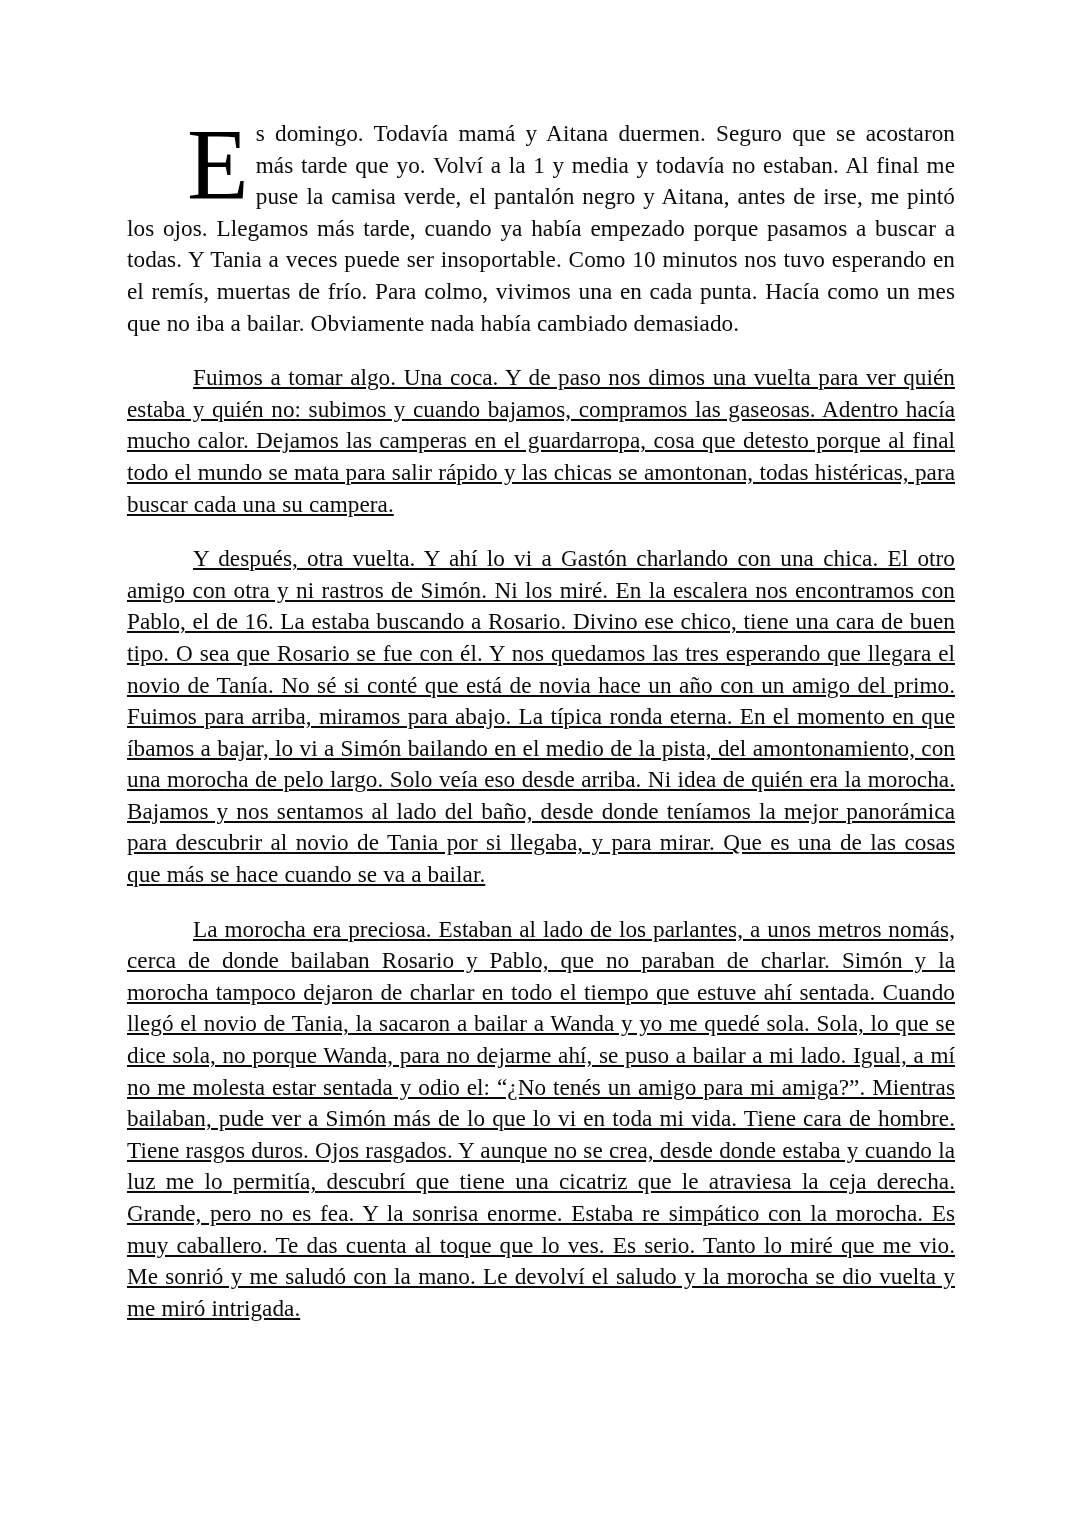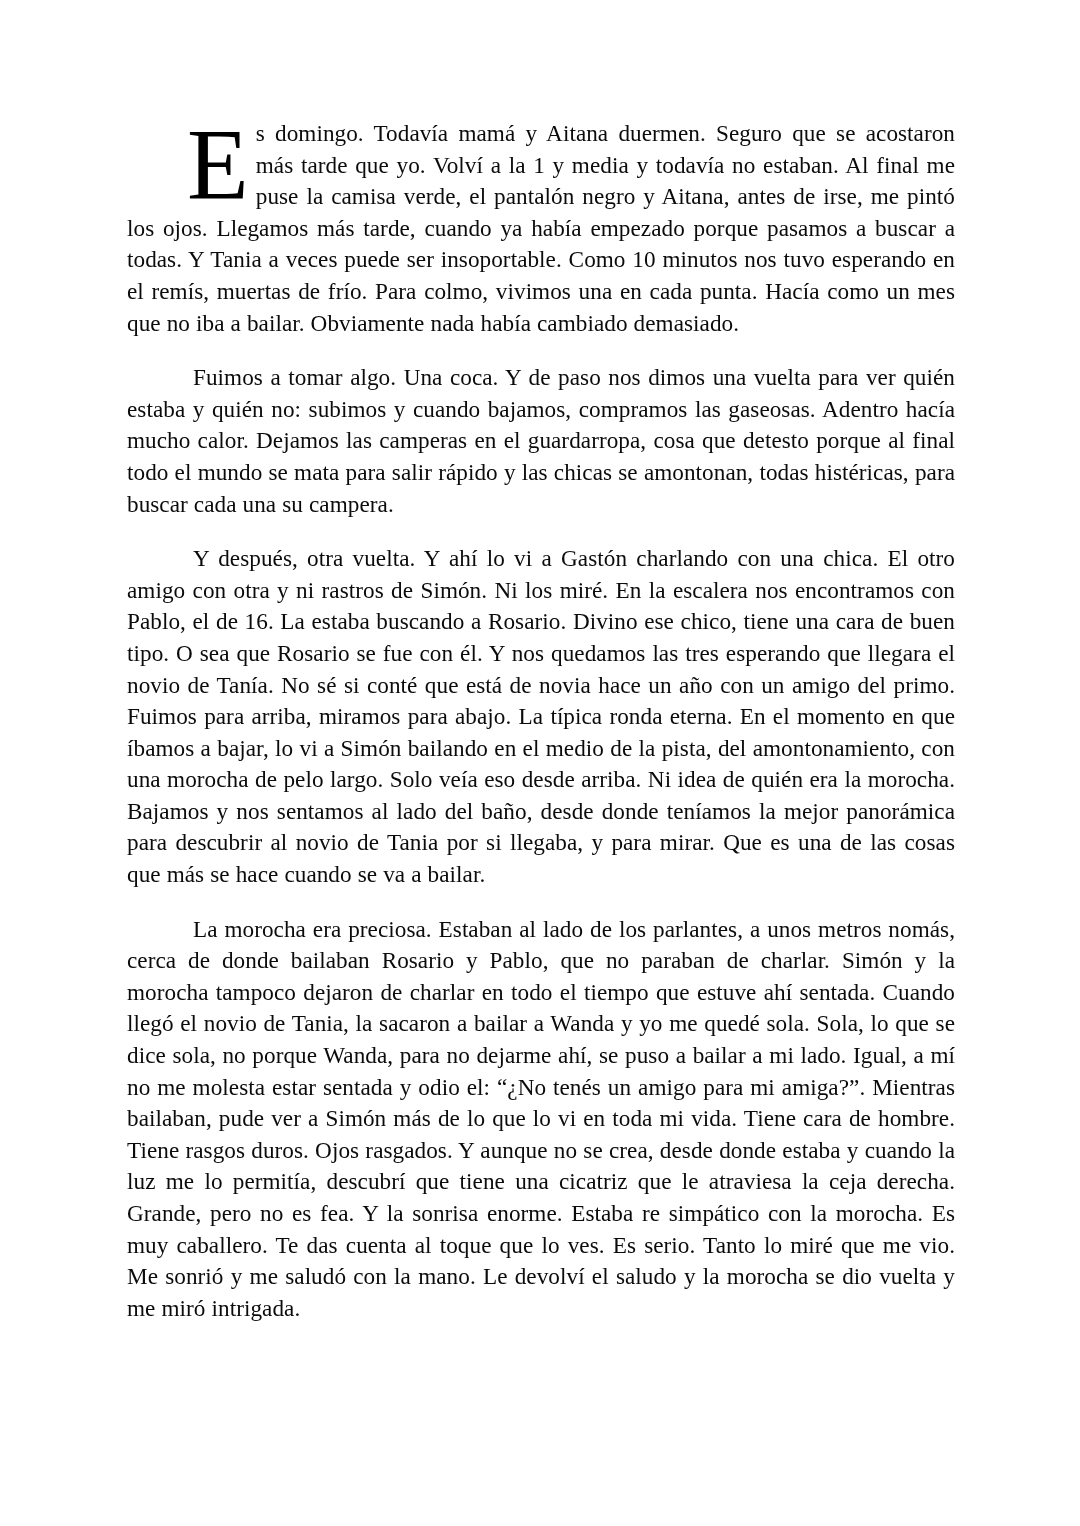--- a/index.html
+++ b/index.html
@@ -40,20 +40,21 @@
     letter-spacing: 0.05px;
     word-spacing: 0.2px;
   }
 
   .para + .para {
     margin-top: 23px;
   }
 
   .para.indent {
     text-indent: 66px;
+    text-decoration: underline;
   }
 
   
   .para.dropcap-para {
     text-indent: 0;
   }
 
   .dropcap {
     float: left;
     font-family: "Liberation Serif", "DejaVu Serif", serif;

